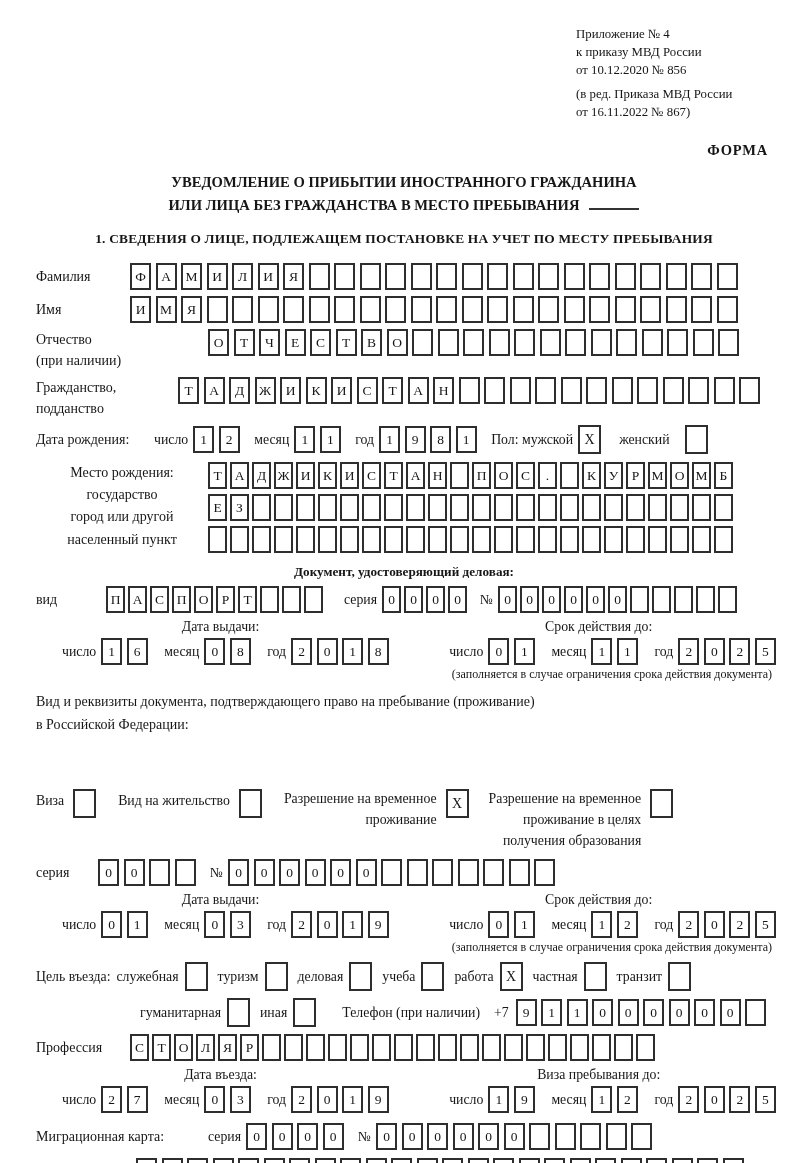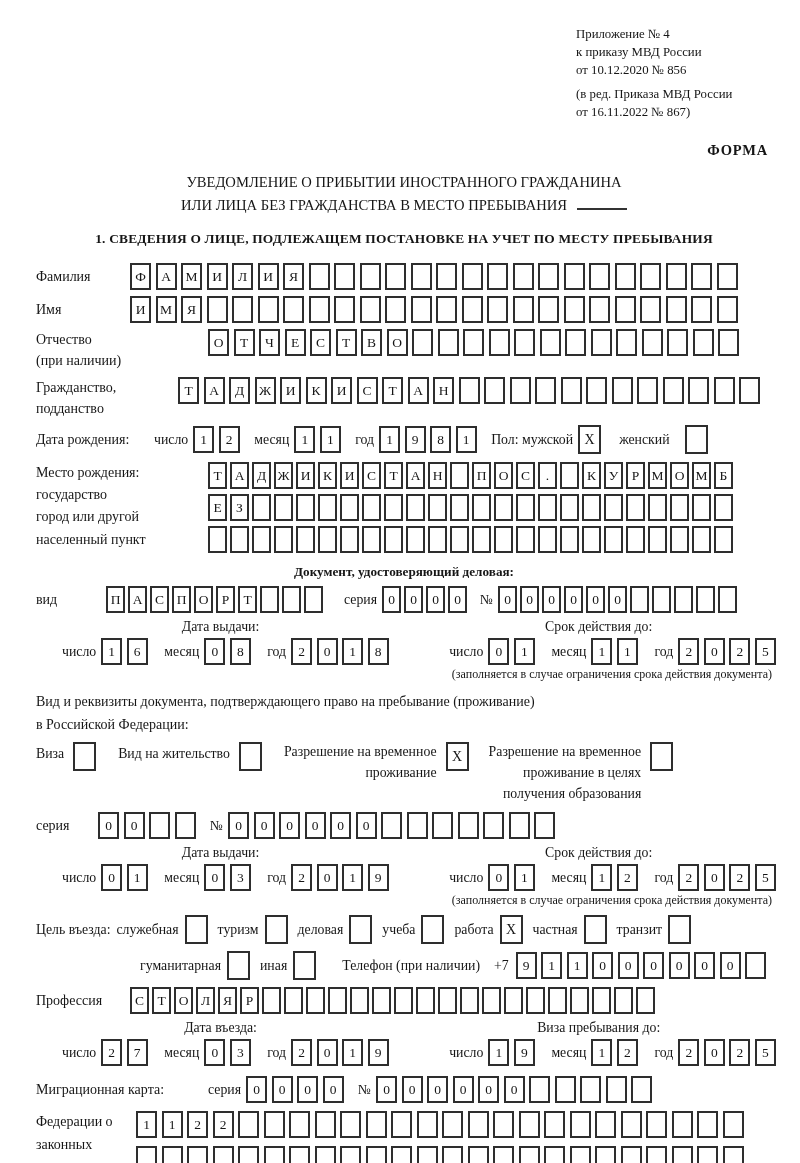--- a/index.html
+++ b/index.html
@@ -6,21 +6,21 @@
   .page{
     width:800px;min-height:1163px;box-sizing:border-box;margin:0 auto;
     background:#ffffff;color:#161616;
     font-family:"Liberation Serif","DejaVu Serif",serif;
     padding:26px 28px 18px 36px;position:relative;
   }
   
   .hdr{margin-left:auto;width:196px;font-size:12.8px;line-height:1.4;}
   .hdr .gap{margin-top:6px;}
   .forma{text-align:right;font-weight:bold;font-size:14.5px;letter-spacing:.8px;margin:20px 4px 12px 0;}
-  .title{text-align:center;font-weight:normal;font-size:14.6px;line-height:1.6;margin:2px 0 14px;}
+  .title{text-align:center;font-weight:bold;font-size:14.6px;line-height:1.6;margin:2px 0 14px;}
   .blank-line{display:inline-block;width:50px;border-bottom:2.4px solid #333;margin-left:10px;}
   .sec{text-align:center;font-weight:bold;font-size:13.4px;margin:12px 0 16px;letter-spacing:.2px;}
 
   .row{display:flex;align-items:center;margin:6px 0;}
   .row.top{align-items:flex-start;}
   .lbl{font-size:14px;flex:none;}
   .lbl2{font-size:14px;line-height:1.5;flex:none;}
   .w94{width:94px;}
   .w140{width:142px;}
   .w170{width:172px;}
@@ -28,38 +28,38 @@
   .cbox{
     width:17px;height:23px;border:2px solid #2e2e2e;margin-right:4.5px;
     display:inline-flex;align-items:center;justify-content:center;
     font-size:13.5px;flex:none;background:#fff;
   }
   .tight .cbox{width:15px;margin-right:3px;}
   .chk{width:19px;height:25px;margin-right:0;font-size:14px;}
   .sp10{width:10px;flex:none;}
   .sp18{width:18px;flex:none;}
 
-  .blk{display:flex;align-items:flex-start;margin:8px 0 6px;}
+  .blk{display:flex;align-items:flex-start;margin:8px 0 6px;text-align:center;}
   .blk-lbls{width:172px;flex:none;font-size:14px;line-height:1.58;}
   .blk-rows .boxes{margin-bottom:5px;}
 
   .dochead{text-align:center;font-weight:bold;font-size:13.2px;margin:6px 0 6px;}
 
   .dgrp{display:flex;margin:6px 0 2px;}
   .dcol{flex:1;}
   .dtitle{text-align:center;font-size:13.8px;margin-bottom:3px;}
   .dvals{display:flex;align-items:center;padding-left:26px;}
   .dcol.right .dvals{padding-left:44px;}
   .dl{font-size:13.8px;margin-right:5px;flex:none;}
   .dvals .boxes{margin-right:12px;}
   .note{text-align:right;font-size:12px;margin:2px 0 4px;}
 
   .intro{font-size:14px;line-height:1.65;margin:8px 0 4px;}
   .optrow{display:flex;align-items:flex-start;margin:6px 0 8px;}
-  .opt{display:flex;align-items:flex-start;}
+  .opt{display:flex;align-items:flex-start;margin-top:47px;}
   .olbl{font-size:13.8px;line-height:1.5;}
   .olines{font-size:13.8px;line-height:1.5;text-align:right;}
   .opt .chk{margin-left:9px;}
   .mt2{margin-top:2px;}
 
   .prow{display:flex;align-items:center;margin:7px 0;font-size:13.8px;}
   .prow .chk{margin-left:6px;margin-right:10px;}
   .indent{margin-left:104px;}
   .phpre{margin:0 7px 0 14px;flex:none;}
 

